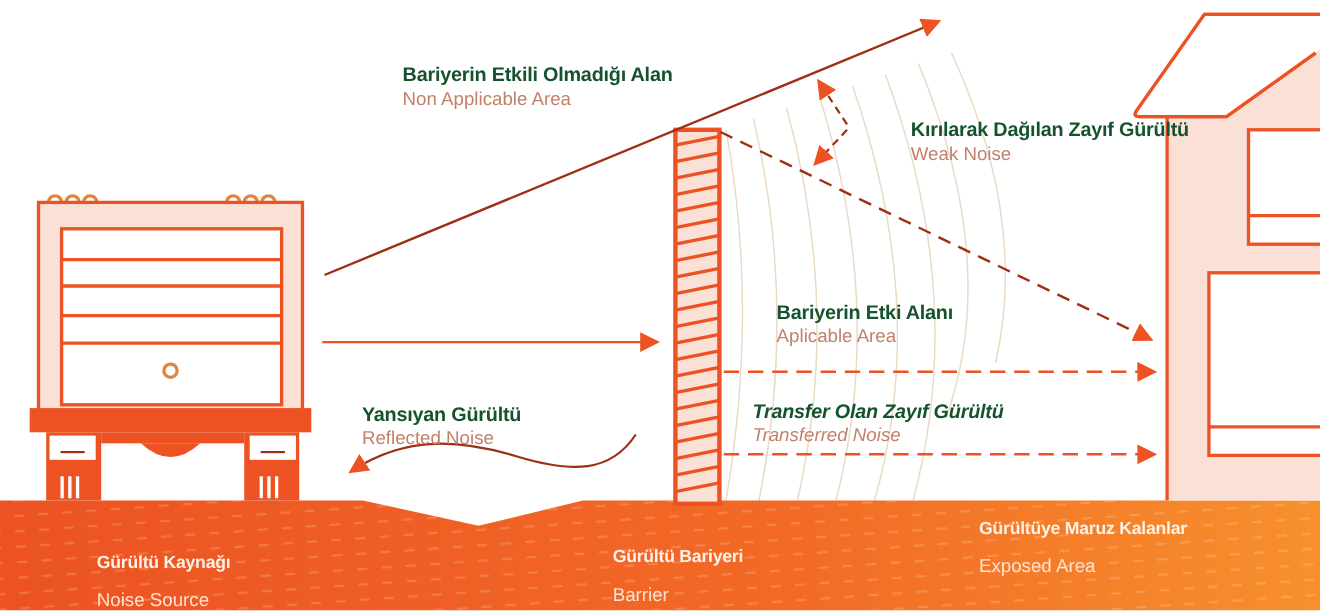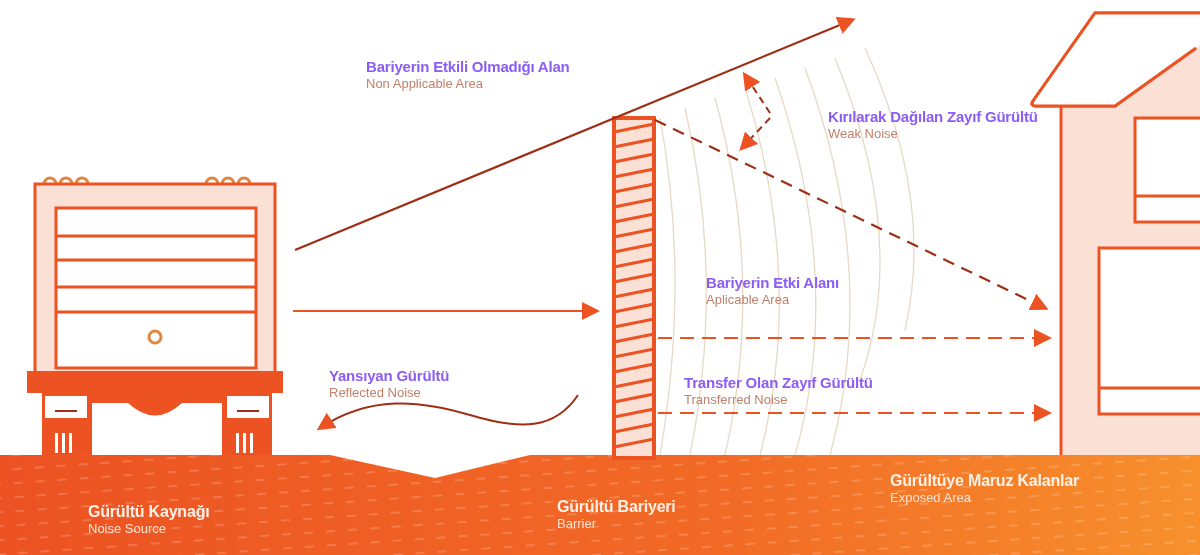--- a/index.html
+++ b/index.html
@@ -1,24 +1,24 @@
 <!DOCTYPE html>
 <html><head>
 <meta charset="utf-8">
 <style>
   html, body { margin: 0; padding: 0; background: #ffffff; }
   body { width: 1200px; height: 555px; overflow: hidden; position: relative;
          font-family: "Liberation Sans", "DejaVu Sans", sans-serif; }
   #stage { position: absolute; left: 0; top: 0; width: 1200px; height: 555px; }
   svg.scene { position: absolute; left: 0; top: 0; }
   .label { position: absolute; line-height: 1.2; }
-  .label .tr { font-size: 15px; font-weight: bold; color: #8b5cf6; display: block; letter-spacing: -0.2px; }
-  .label .en { font-size: 13px; color: #c08069; display: block; }
+  .label .tr { font-size: 18px; font-weight: bold; color: #14532d; display: block; letter-spacing: -0.2px; }
+  .label .en { font-size: 17px; color: #c08069; display: block; }
   .label.ground .tr { color: #fff1e6; font-size: 16px; }
-  .label.ground .en { color: #ffe3d2; font-weight: normal; }
+  .label.ground .en { color: #ffe3d2; font-weight: normal; margin-top: 15px; }
 </style>
 </head>
 <body>
 
 <div id="stage">
 
   <svg class="scene" width="1200" height="555" viewBox="0 0 1200 555">
     <defs>
       <linearGradient id="groundGrad" x1="0" y1="0" x2="1" y2="0">
         <stop offset="0" stop-color="#ec5222"></stop>
@@ -165,21 +165,21 @@
   <div class="label" style="left:706px; top:274px;">
     <span class="tr">Bariyerin Etki Alanı</span>
     <span class="en">Aplicable Area</span>
   </div>
 
   <div class="label" style="left:329px; top:367px;">
     <span class="tr">Yansıyan Gürültü</span>
     <span class="en">Reflected Noise</span>
   </div>
 
-  <div class="label" style="left:684px; top:374px;">
+  <div class="label" style="left:684px; top:364px;font-style:italic;">
     <span class="tr">Transfer Olan Zayıf Gürültü</span>
     <span class="en">Transferred Noise</span>
   </div>
 
   <div class="label ground" style="left:88px; top:502px;">
     <span class="tr">Gürültü Kaynağı</span>
     <span class="en">Noise Source</span>
   </div>
 
   <div class="label ground" style="left:557px; top:497px;">

